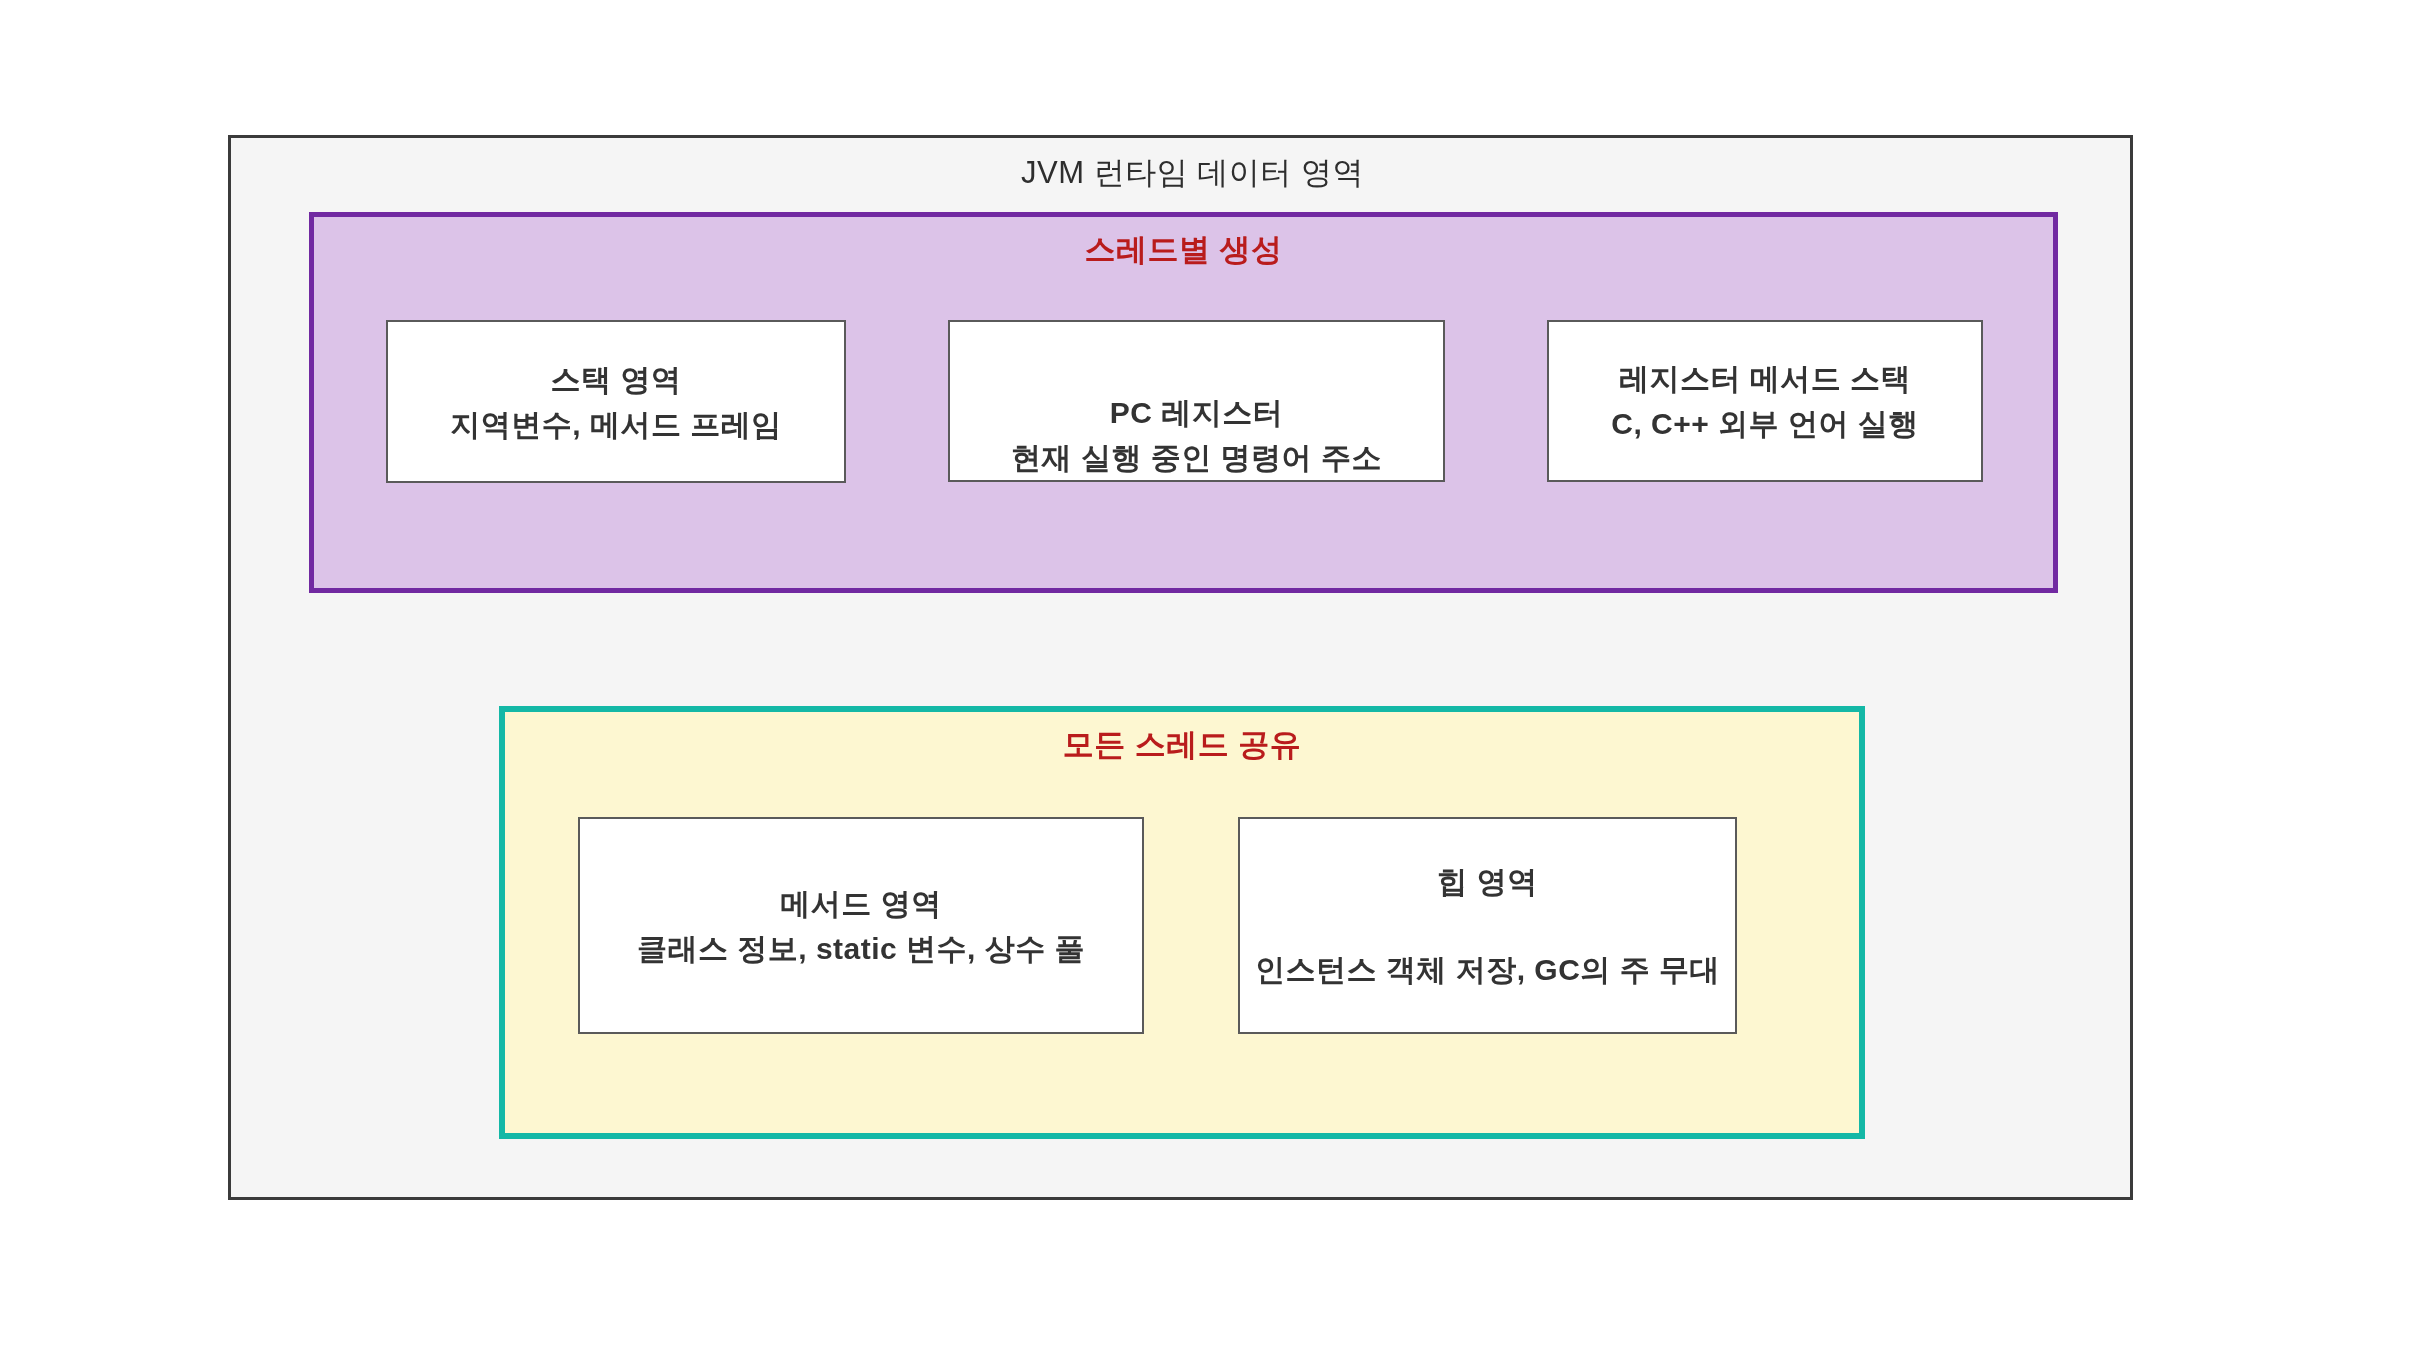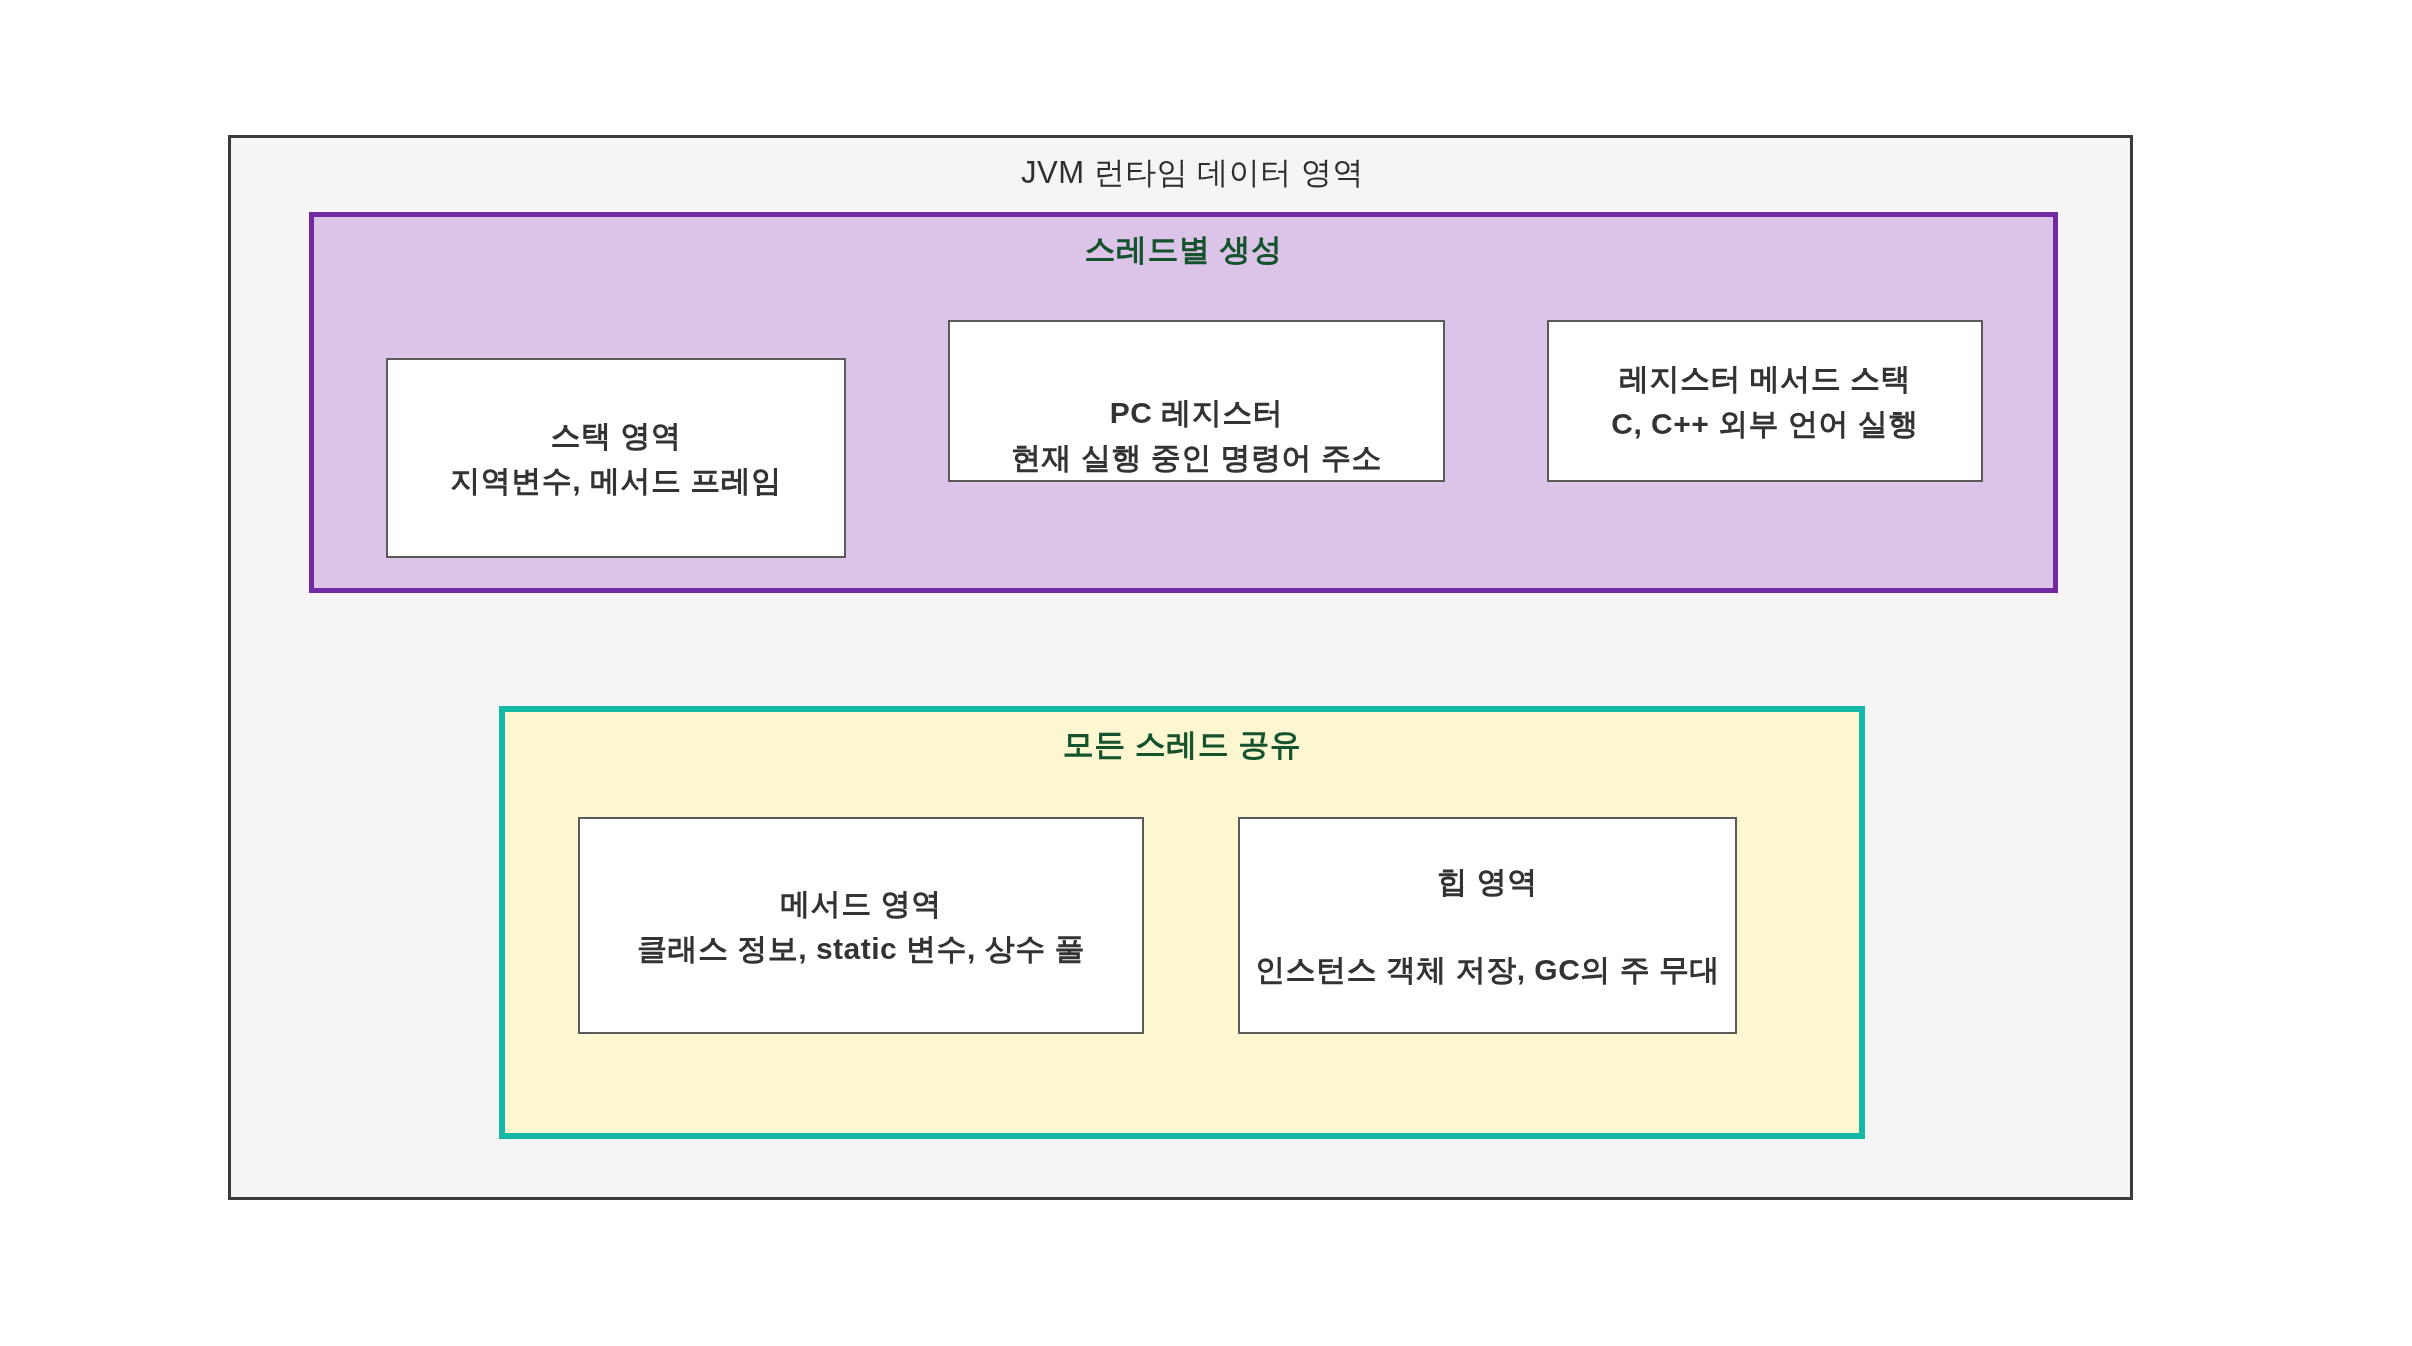--- a/index.html
+++ b/index.html
@@ -59,21 +59,21 @@
     border: 6px solid #14b8a6;
   }
   .group-title {
     position: absolute;
     left: 0;
     top: 12px;
     width: 100%;
     text-align: center;
     font-size: 31px;
     font-weight: 600;
-    color: #14532d;
+    color: #b91c1c;
     letter-spacing: 0.5px;
   }
   
   .node {
     position: absolute;
     box-sizing: border-box;
     background: #ffffff;
     border: 2px solid #5a5a5a;
     display: flex;
     flex-direction: column;
@@ -82,21 +82,21 @@
     text-align: center;
     color: #333333;
     font-size: 30px;
     font-weight: 600;
     line-height: 45px;
     letter-spacing: 0.5px;
     padding: 0 14px;
   }
   .node .node-desc { font-weight: 700; }
   
-  .node-stack    { left:  72px; top: 103px; width: 460px; height: 200px; margin-top: 38px; }
+  .node-stack    { left:  72px; top: 103px; width: 460px; height: 163px; }
   .node-pc       { left: 634px; top: 103px; width: 497px; height: 162px; justify-content: flex-end; }
   .node-native   { left: 1233px; top: 103px; width: 436px; height: 162px; }
   
   .node-method   { left:  73px; top: 105px; width: 566px; height: 217px; }
   .node-heap     { left: 733px; top: 105px; width: 499px; height: 217px; gap: 43px; }
 </style>
 </head>
 <body>
 
 <div class="canvas">

